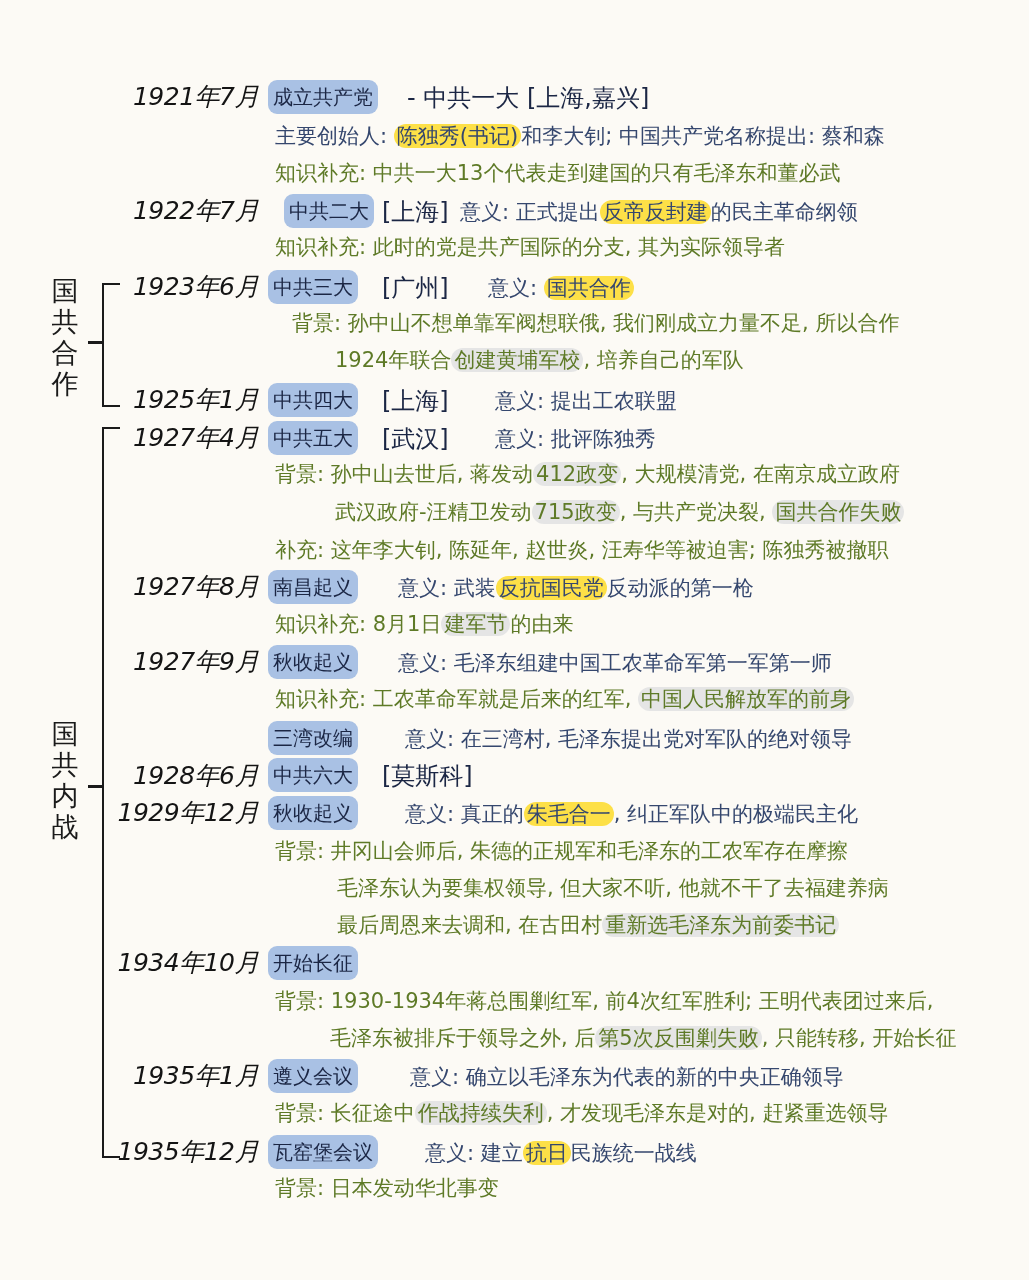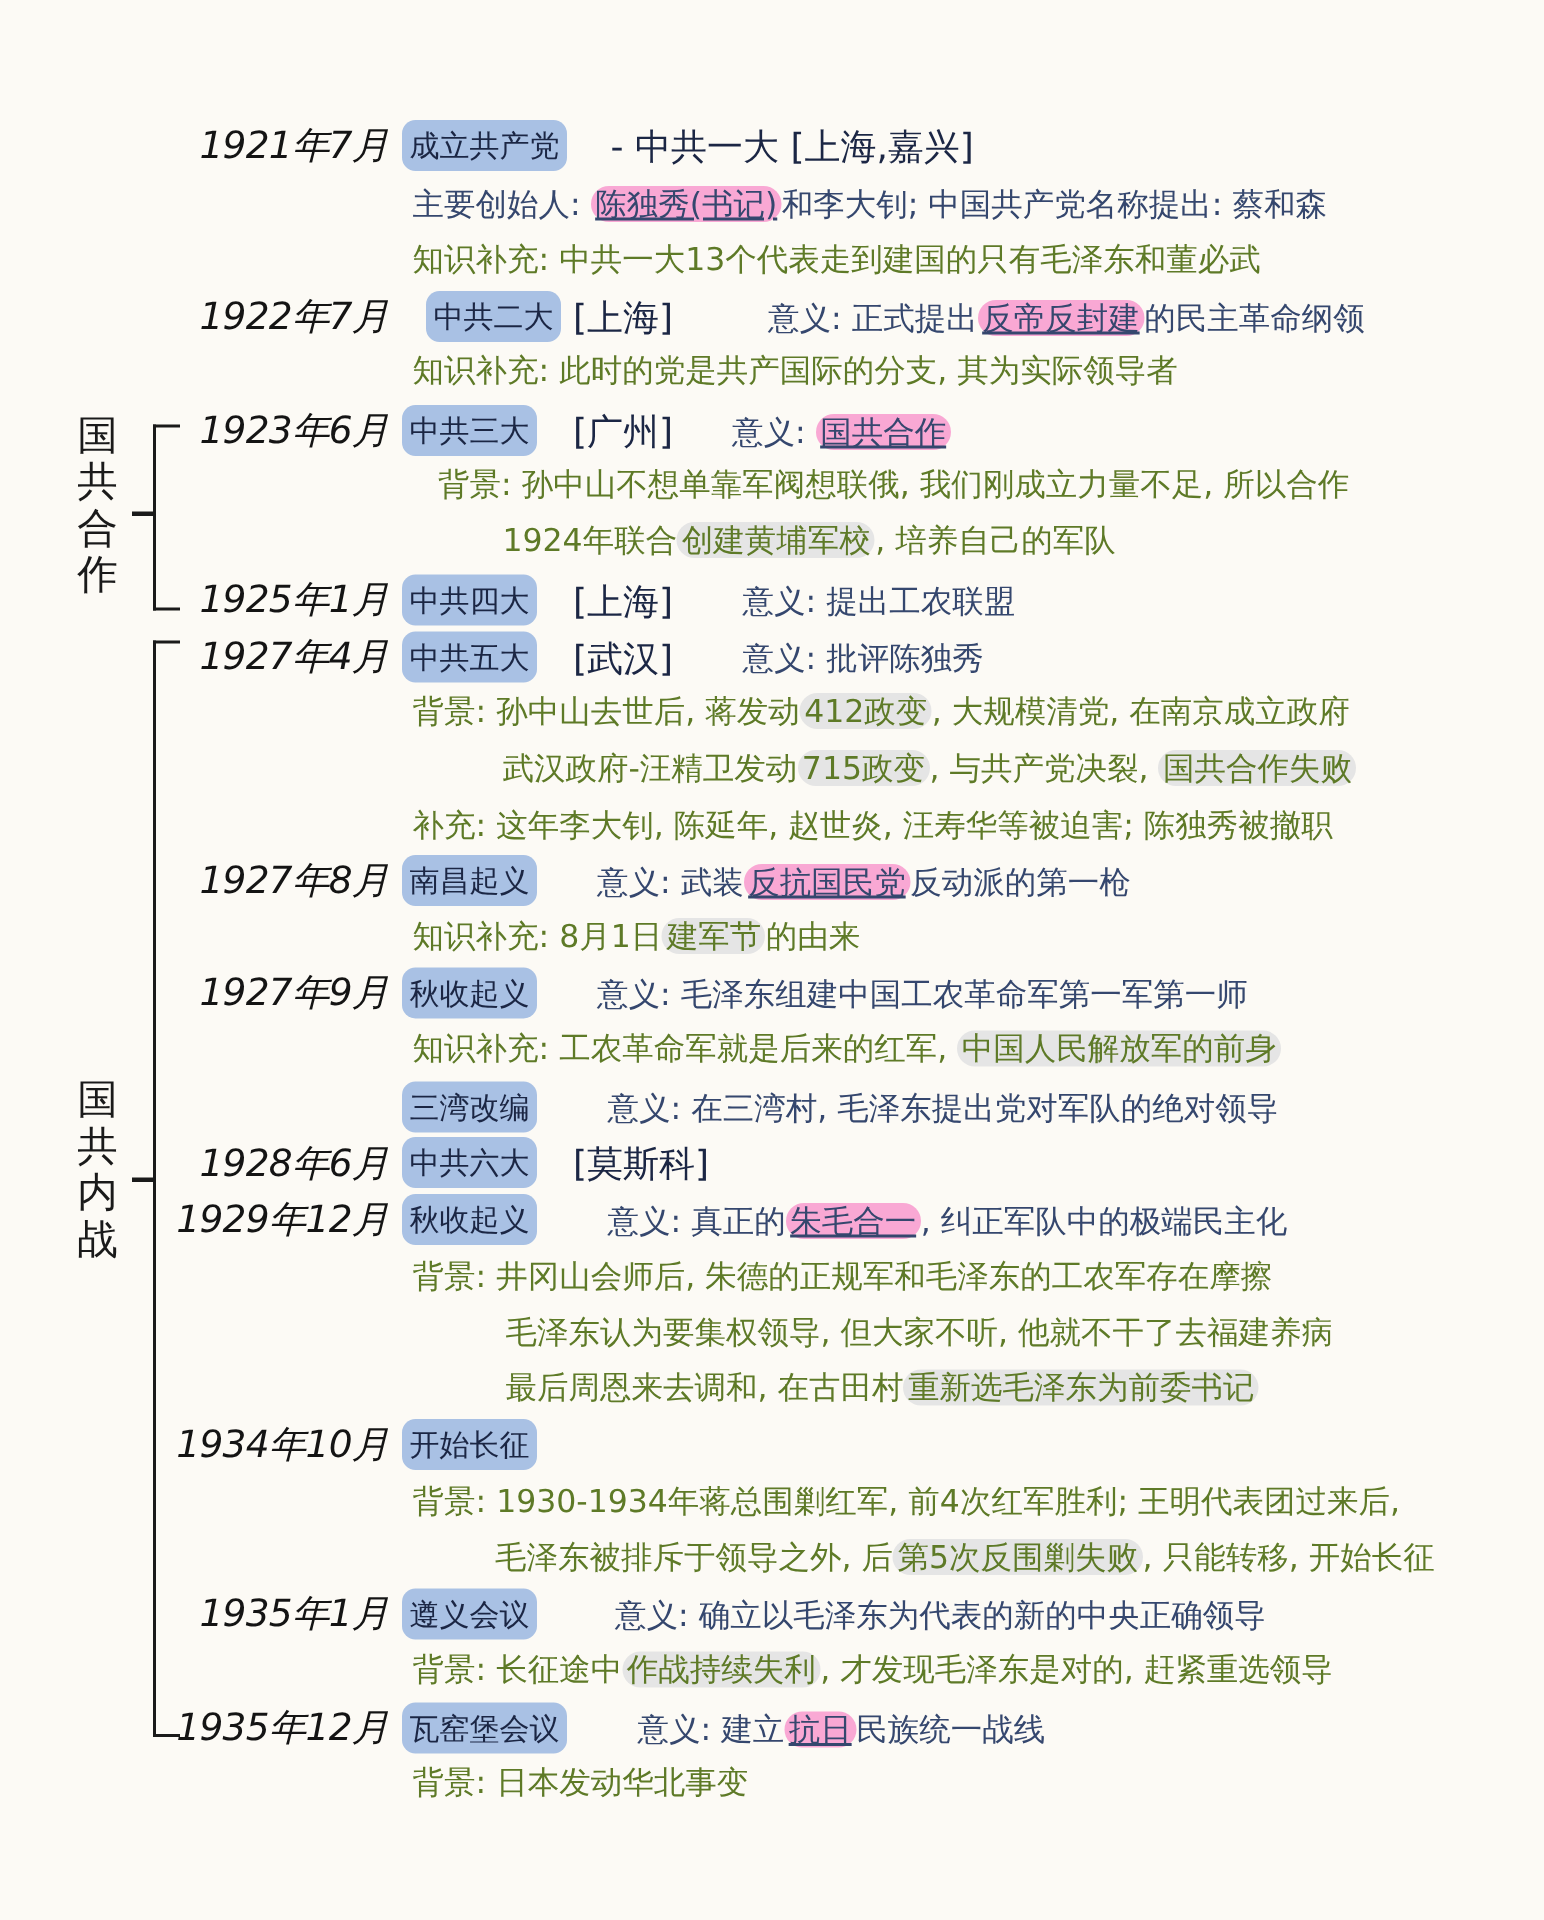--- a/index.html
+++ b/index.html
@@ -58,21 +58,21 @@
     font-size: 21px;
     color: #35476e;
   }
   .note {
     position: absolute;
     font-size: 21px;
     color: #5e7a27;
     white-space: nowrap;
     line-height: 30px;
   }
-  .hl-pink { background: #f9a8d4; border-radius: 12px; padding: 0 3px; text-decoration: underline; }
+  .hl-pink { background: #fde047; border-radius: 12px; padding: 0 3px; }
   .hl-yellow { background: #e5e5e5; border-radius: 12px; padding: 0 3px; }
   .after { position: absolute; white-space: nowrap; }
 </style>
 </head>
 <body>
 
 <div class="group-label" style="left:50px; top:275px;">
   <div>国</div>
   <div>共</div>
   <div>合</div>
@@ -96,21 +96,21 @@
 <div class="note" style="left:275px; top:121px; color:#35476e;">
   <span>主要创始人: </span><span class="hl-pink">陈独秀(书记)</span><span>和李大钊; 中国共产党名称提出: 蔡和森</span>
 </div>
 <div class="note" style="left:275px; top:158px;">
   <span>知识补充: 中共一大13个代表走到建国的只有毛泽东和董必武</span>
 </div>
 
 <div class="date" style="top:194px;">1922年7月</div>
 <div class="event" style="top:194px;margin-left:16px;">中共二大</div>
 <div class="after loc" style="left:382px; top:196px;">[上海]</div>
-<div class="after meaning" style="left:512px; top:198px;">
+<div class="after meaning" style="left:460px; top:198px;">
   <span>意义: 正式提出</span><span class="hl-pink">反帝反封建</span><span>的民主革命纲领</span>
 </div>
 <div class="note" style="left:275px; top:232px;">
   <span>知识补充: 此时的党是共产国际的分支, 其为实际领导者</span>
 </div>
 
 <div class="date" style="top:270px;">1923年6月</div>
 <div class="event" style="top:270px;">中共三大</div>
 <div class="after loc" style="left:382px; top:272px;">[广州]</div>
 <div class="after meaning" style="left:488px; top:274px;">

